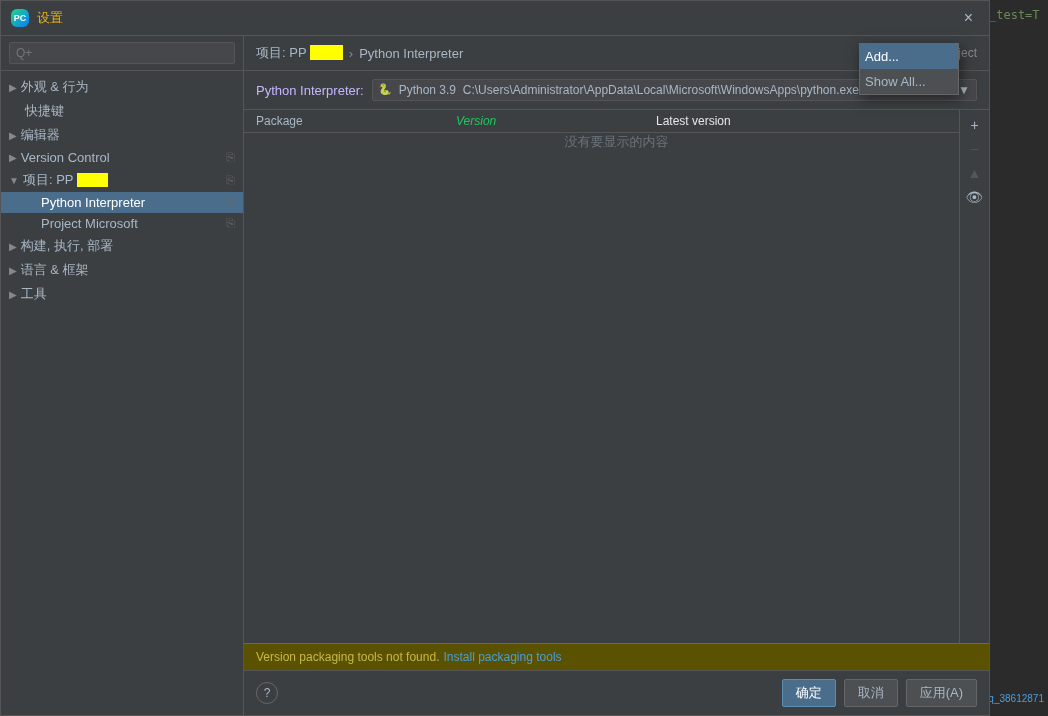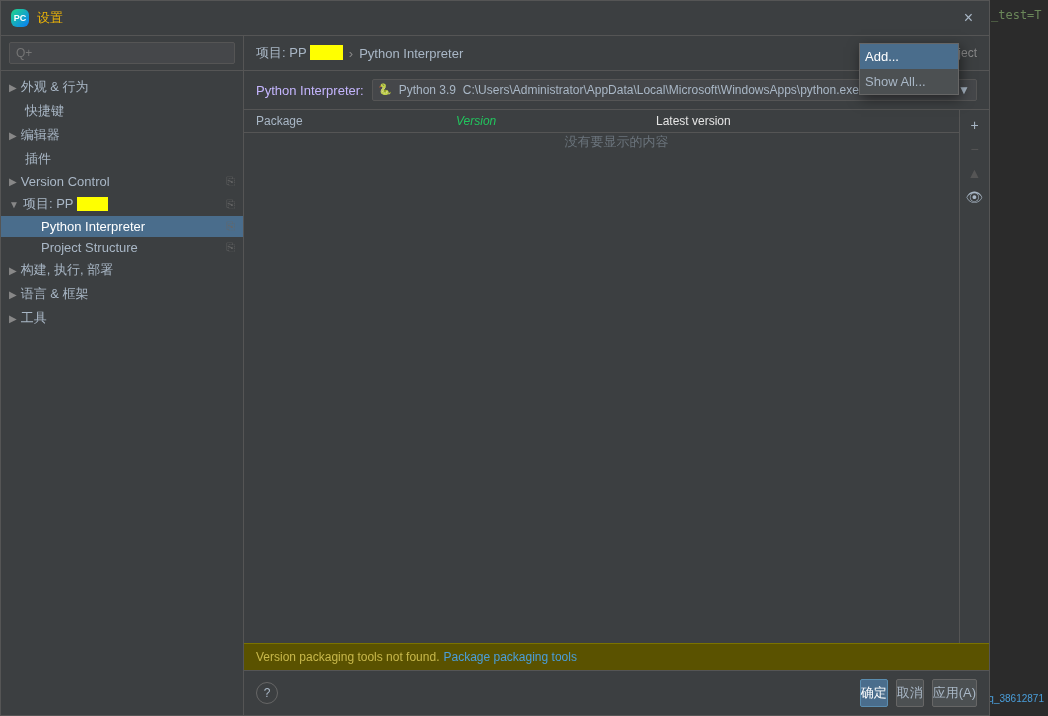--- a/index.html
+++ b/index.html
@@ -298,21 +298,21 @@
       color: #a9b7c6;
       cursor: pointer;
       font-size: 12px;
     }
     .footer-right {
       display: flex;
       align-items: center;
       gap: 8px;
     }
     .footer-btn {
-      padding: 4px 0;
+      padding: 4px 13px;
       border: 1px solid #666;
       background: #4c5052;
       color: #a9b7c6;
       cursor: pointer;
       font-size: 13px;
       border-radius: 2px;
     }
     .footer-btn.primary {
       background: #4a6d8c;
       border-color: #5a8db0;
@@ -342,21 +342,21 @@
     }
 
     
     .bg-editor {
       position: absolute;
       right: 0;
       top: 0;
       width: 64px;
       height: 716px;
       background: #2b2b2b;
-      border-left: 3px solid #c2410c;
+      border-left: 1px solid #c2410c;
       overflow: hidden;
     }
     .bg-text {
       color: #6a8759;
       font-size: 12px;
       font-family: monospace;
       padding: 8px 4px;
       white-space: nowrap;
     }
     .bg-url {
@@ -401,43 +401,40 @@
 
         <div class="tree-item indent-1">
           <span>快捷键</span>
         </div>
 
         <div class="tree-item">
           <span class="arrow">▶</span>
           <span>编辑器</span>
         </div>
 
-        <div class="tree-item indent-1">
-          <span>插件</span>
-        </div>
 
         <div class="tree-item">
           <span class="arrow">▶</span>
           <span>Version Control</span>
           <span class="copy-icon">⎘</span>
         </div>
 
         <div class="tree-item">
           <span class="arrow">▼</span>
           <span>项目: PP <span class="project-name-highlight">&nbsp;&nbsp;&nbsp;&nbsp;&nbsp;&nbsp;&nbsp;&nbsp;</span></span>
           <span class="copy-icon">⎘</span>
         </div>
 
         <div class="tree-item indent-2 selected">
           <span>Python Interpreter</span>
           <span class="copy-icon">⎘</span>
         </div>
 
         <div class="tree-item indent-2">
-          <span>Project Structure</span>
+          <span>Project Microsoft</span>
           <span class="copy-icon">⎘</span>
         </div>
 
         <div class="tree-item">
           <span class="arrow">▶</span>
           <span>构建, 执行, 部署</span>
         </div>
 
         <div class="tree-item">
           <span class="arrow">▶</span>
@@ -494,21 +491,21 @@
         <div class="right-actions">
           <button class="action-btn">+</button>
           <button class="action-btn disabled">−</button>
           <button class="action-btn disabled">▲</button>
           <button class="action-btn">👁</button>
         </div>
       </div>
 
       <div class="warning-bar">
         <span>Version packaging tools not found.</span>
-        <a class="warning-link">Package packaging tools</a>
+        <a class="warning-link">Install packaging tools</a>
       </div>
 
       <div class="dialog-footer">
         <div class="footer-left">
           <div class="help-btn">?</div>
         </div>
         <div class="footer-right">
           <button class="footer-btn primary">确定</button>
           <button class="footer-btn">取消</button>
           <button class="footer-btn">应用(A)</button>

